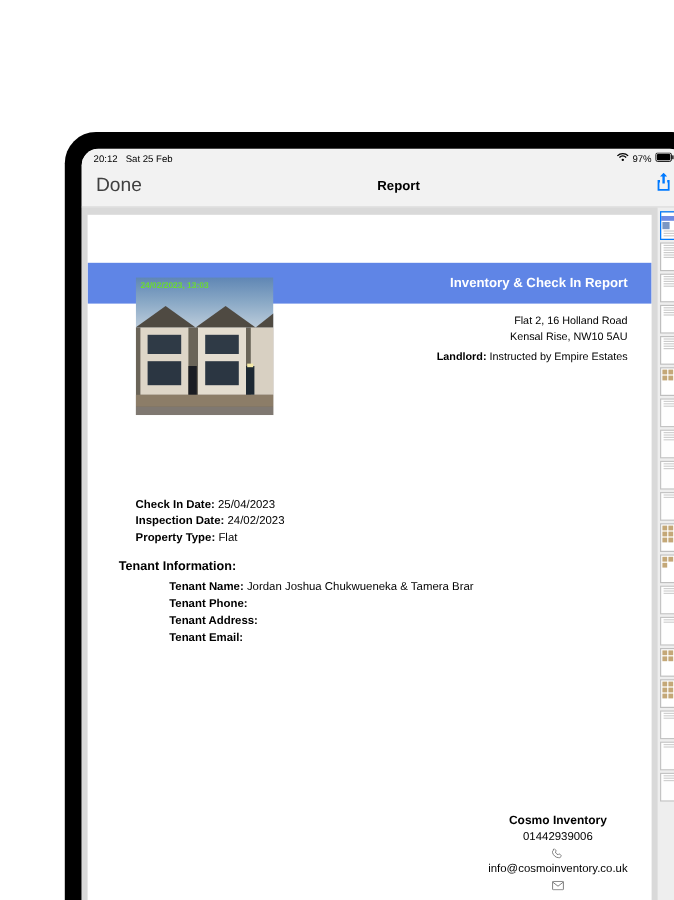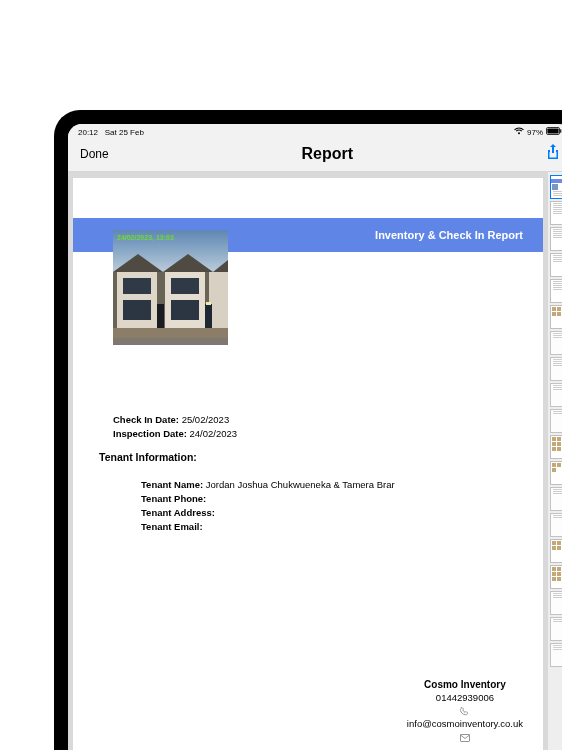--- a/index.html
+++ b/index.html
@@ -15,22 +15,22 @@
 
   
   .status { display:flex; justify-content:space-between; align-items:center;
             padding:3px 10px 1px; font-size:8px; color:#000; background:#f2f2f2; }
   .status .right { display:flex; align-items:center; gap:3px; }
   .wifi-icon, .batt-icon { display:inline-block; }
 
   
   .navbar { display:flex; align-items:center; justify-content:space-between;
             padding:6px 12px 7px; background:#f2f2f2; border-bottom:1px solid #d7d7d7; }
-  .navbar .done { color:#000000; font-size:12px; }
-  .navbar .title { font-weight:600; font-size:16px; color:#000; }
+  .navbar .done { color:#404040; font-size:16px; }
+  .navbar .title { font-weight:600; font-size:11px; color:#000; }
   .navbar .share { color:#007aff; }
 
   
   .content { display:flex; height:calc(100% - 48px); background:#d9d9d9; }
   .page-wrap { flex:1; padding:6px 5px 0 5px; }
   .page { background:#fff; width:100%; height:100%; position:relative; padding:16px 18px; overflow:hidden; }
 
   
   .banner { position:absolute; top:40px; left:0; right:0; height:34px;
             background:#5f85e6; display:flex; align-items:center; justify-content:flex-end;
@@ -43,21 +43,21 @@
 
   
   .addr { position:absolute; top:82px; right:20px; text-align:right; font-size:9px; line-height:1.45; color:#000; }
   .addr .ll { margin-top:4px; }
   .addr .ll b { font-weight:700; }
 
   
   .details { position:absolute; top:236px; left:40px; right:20px; font-size:9.5px; color:#000; }
   .details .row { margin-bottom:3px; }
   .details .row b { font-weight:700; }
-  .details .section { font-weight:700; font-size:10.5px; margin-top:12px; margin-bottom:16px; margin-left:-14px; }
+  .details .section { font-weight:700; font-size:10.5px; margin-top:12px; margin-bottom:6px; margin-left:-14px; }
   .details .sub { margin-bottom:3px;margin-left:28px; }
 
   
   .footer { position:absolute; bottom:6px; right:20px; text-align:right; font-size:9.5px; color:#000; }
   .footer .company { font-weight:700; margin-bottom:2px; font-size:10px;text-align:center; }
   .footer .line { display:flex; justify-content:flex-end; align-items:center; gap:4px;flex-direction:column; }
   .footer .icon { color:#666; }
 
   
   .thumbs { width:24px; background:#eee; display:flex; flex-direction:column; gap:2px; padding:3px 2px; overflow:hidden; }
@@ -147,24 +147,33 @@
                 <rect x="44" y="74" width="7" height="24" fill="#1a1c22"></rect>
                 <rect x="92" y="74" width="7" height="24" fill="#1d2833"></rect>
                 <rect x="93" y="72" width="5" height="3" fill="#f4e9a6"></rect>
 
                 <rect y="98" width="115" height="10" fill="#8c7d68"></rect>
                 <rect y="108" width="115" height="7" fill="#7f7871"></rect>
               </svg>
               <span class="ts">24/02/2023, 13:03</span>
             </div>
 
+            <div class="addr">
+              <div>Flat 2, 16 Holland Road</div>
+              <div>Kensal Rise, NW10 5AU</div>
+              <div class="ll">
+                <b>Landlord:</b>
+                <span>Instructed by Empire Estates</span>
+              </div>
+            </div>
 
             <div class="details">
-              <div class="row"><b>Check In Date:</b> <span>25/02/2023</span></div>
+              <div class="row"><b>Check In Date:</b> <span>25/04/2023</span></div>
               <div class="row"><b>Inspection Date:</b> <span>24/02/2023</span></div>
+              <div class="row"><b>Property Type:</b> <span>Flat</span></div>
 
               <div class="section">Tenant Information:</div>
               <div class="sub"><b>Tenant Name:</b> <span>Jordan Joshua Chukwueneka &amp; Tamera Brar</span></div>
               <div class="sub"><b>Tenant Phone:</b> <span></span></div>
               <div class="sub"><b>Tenant Address:</b> <span></span></div>
               <div class="sub"><b>Tenant Email:</b> <span></span></div>
             </div>
 
             <div class="footer">
               <div class="company">Cosmo Inventory</div>

